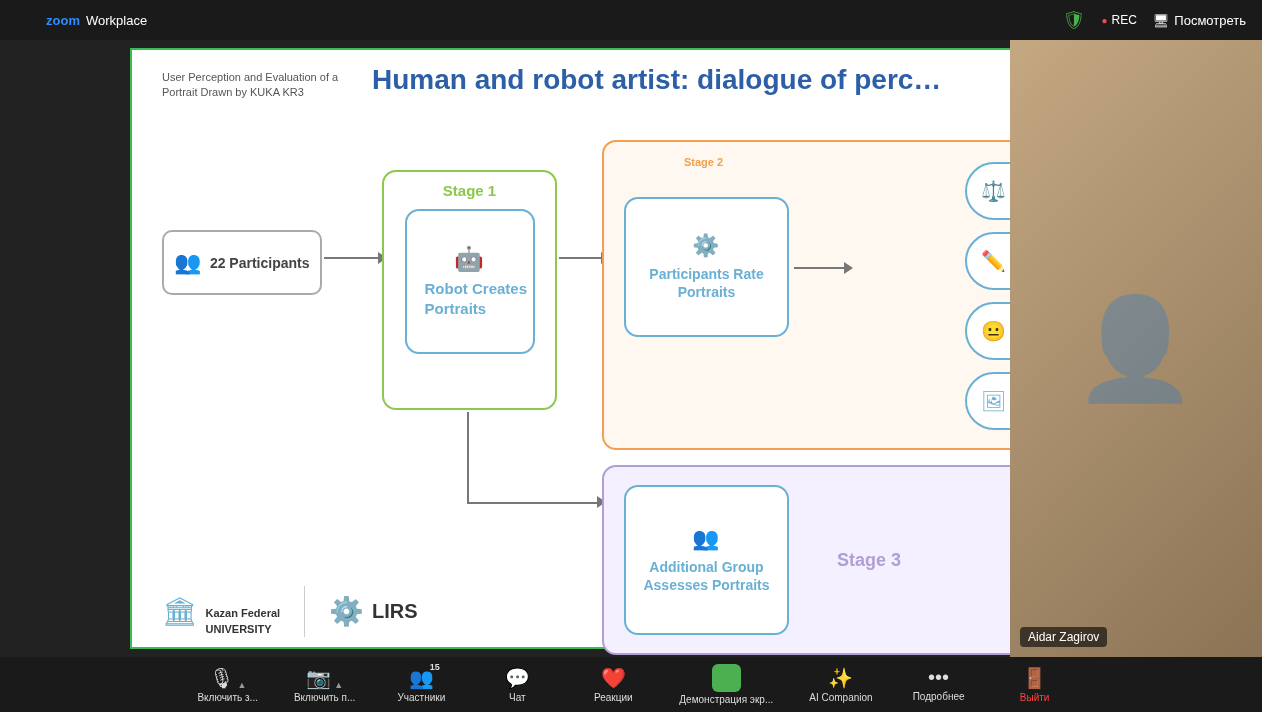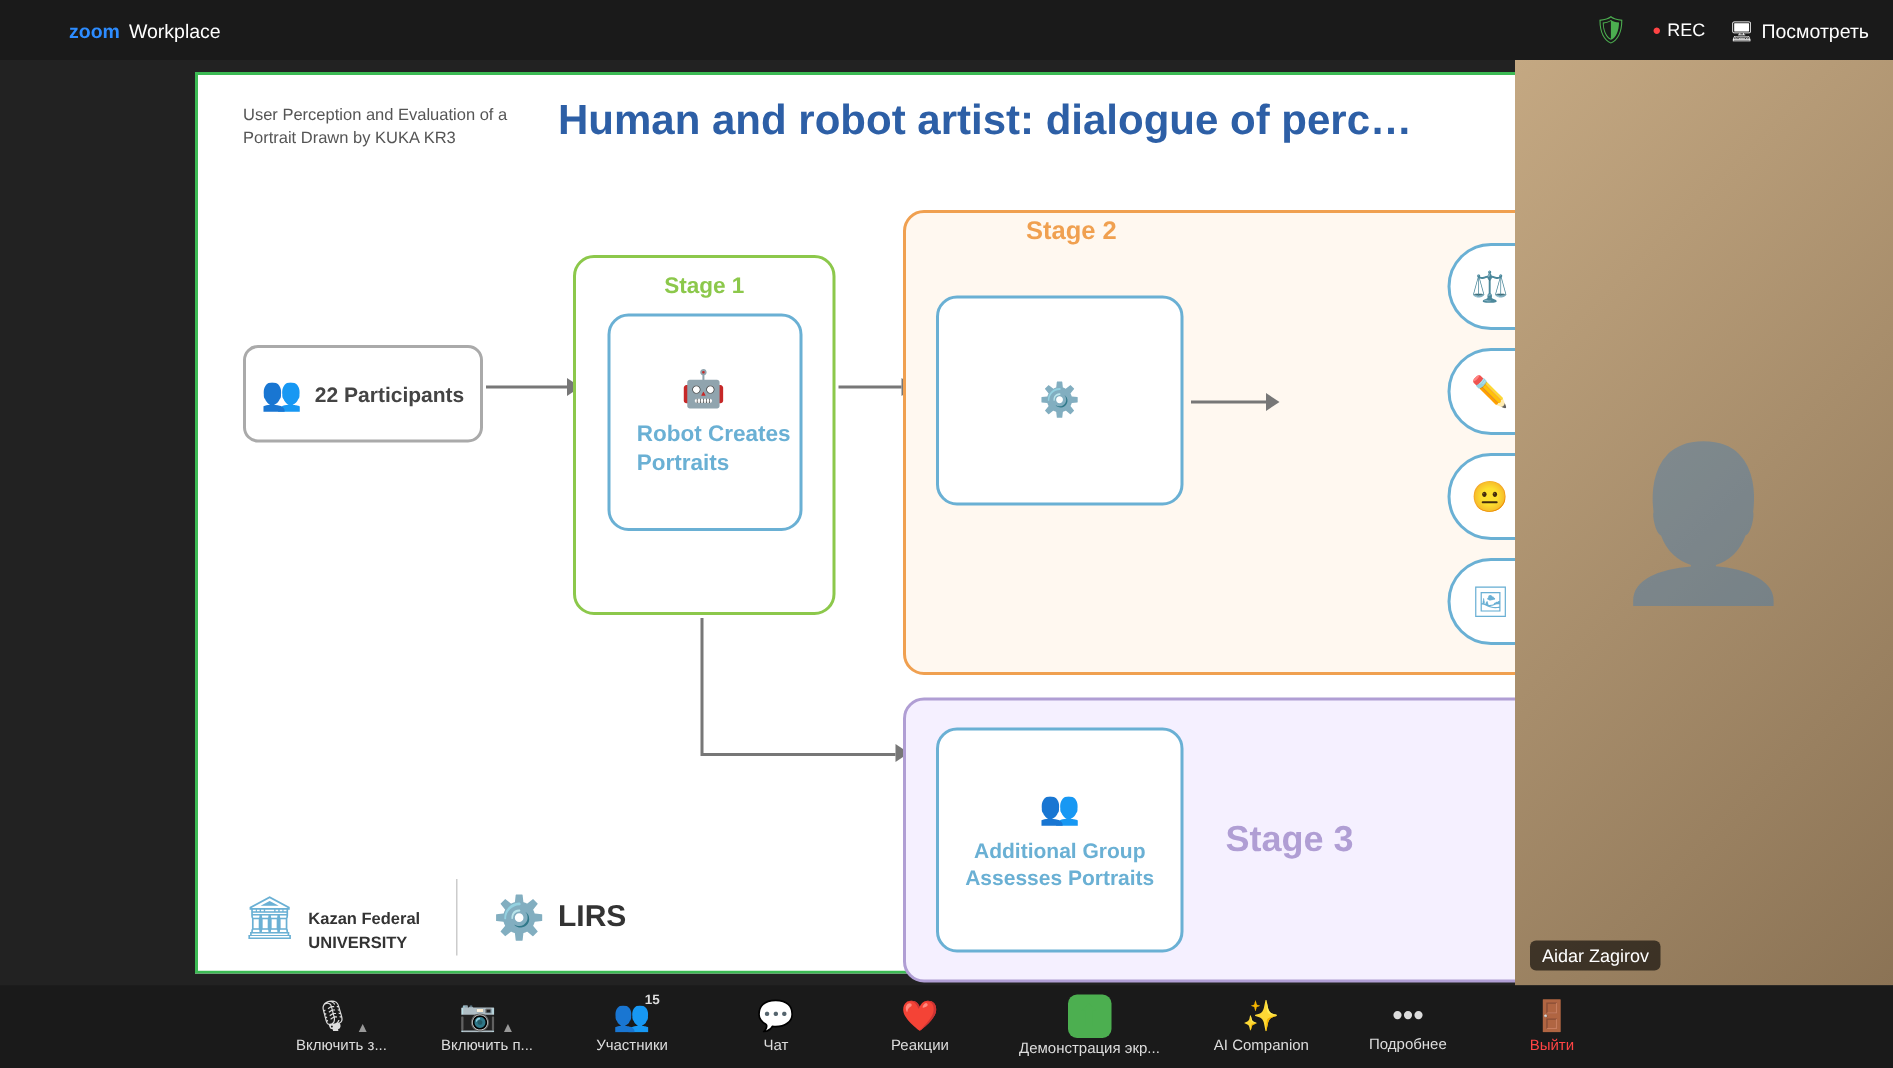--- a/index.html
+++ b/index.html
@@ -200,24 +200,24 @@
       left: 440px;
       top: 10px;
       width: 560px;
       height: 310px;
       border: 2.5px solid #f0a050;
       border-radius: 14px;
       background: #fff8f0;
     }
     .stage2-label {
       position: absolute;
-      top: 2px;
+      top: 14px;
       left: 80px;
       color: #f0a050;
-      font-size: 17px;
+      font-size: 11px;
       font-weight: 600;
     }
 
     
     .rate-box {
       position: absolute;
       left: 20px;
       top: 55px;
       width: 165px;
       height: 140px;
@@ -293,24 +293,24 @@
     }
     .additional-icon { font-size: 22px; color: #6ab0d4; }
     .additional-text {
       font-size: 14px;
       color: #6ab0d4;
       font-weight: 600;
       text-align: center;
       line-height: 1.3;
     }
     .stage3-label {
-      font-size: 24px;
+      font-size: 18px;
       color: #b09ed4;
       font-weight: 600;
-      margin-left: 12px;
+      margin-left: 32px;
     }
 
     
     .logos-area {
       position: absolute;
       bottom: 10px;
       left: 30px;
       display: flex;
       align-items: center;
       gap: 24px;
@@ -486,20 +486,21 @@
         <div style="position:absolute; left:397px; top:122px; display:flex; align-items:center;">
           <div style="width:42px; height:2px; background:#777;"></div>
           <div style="width:0;height:0;border-top:6px solid transparent;border-bottom:6px solid transparent;border-left:9px solid #777;"></div>
         </div>
 
         <div class="stage2-outer">
           <div class="stage2-label">Stage 2</div>
 
           <div class="rate-box">
             <span class="rate-icon">⚙️</span>
+            <span class="rate-text">Participants Rate Portraits</span>
           </div>
 
           <div style="position:absolute; left:190px; top:120px; display:flex; align-items:center;">
             <div style="width:50px; height:2px; background:#777;"></div>
             <div style="width:0;height:0;border-top:6px solid transparent;border-bottom:6px solid transparent;border-left:9px solid #777;"></div>
           </div>
 
           <div class="result-boxes">
             <div class="result-box">
               <span class="result-icon">⚖️</span>

